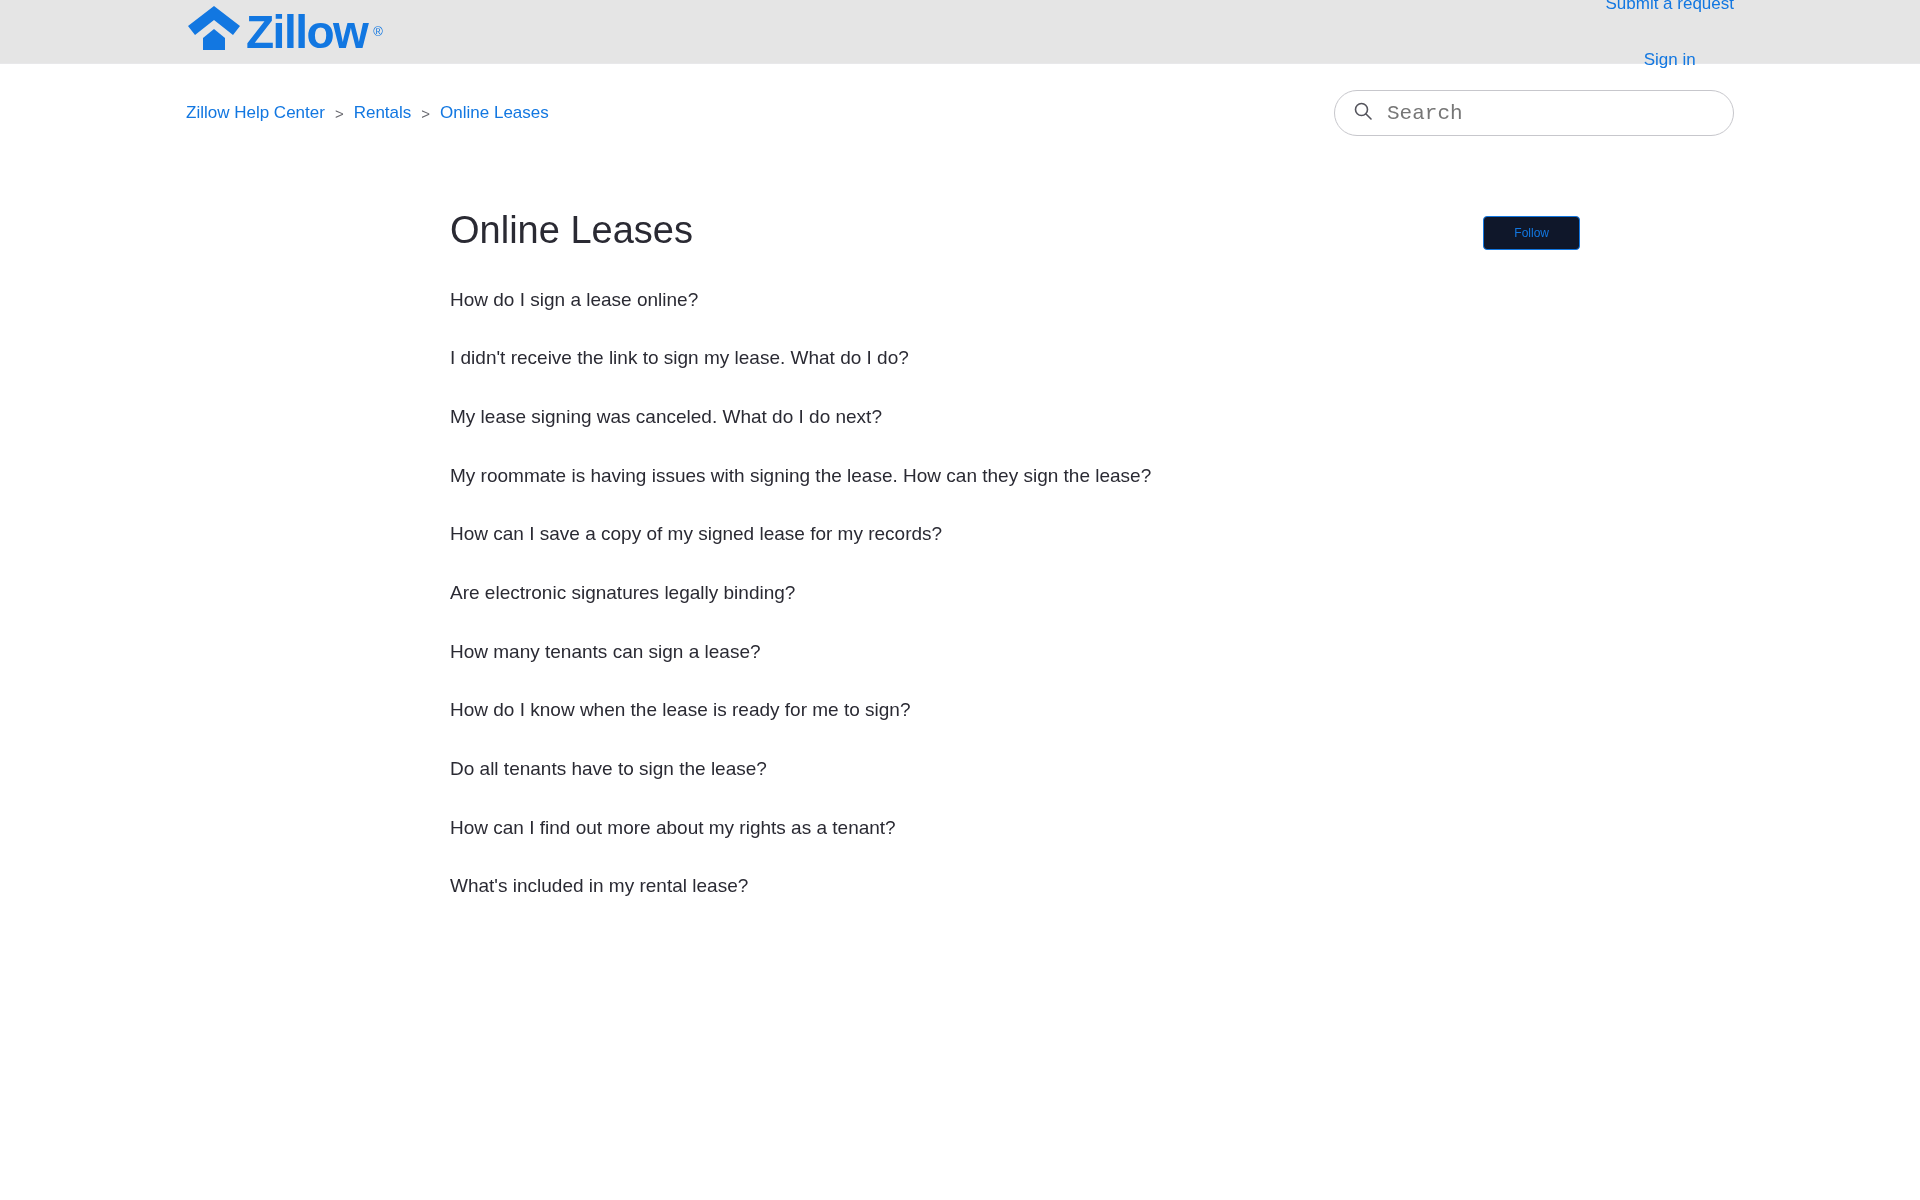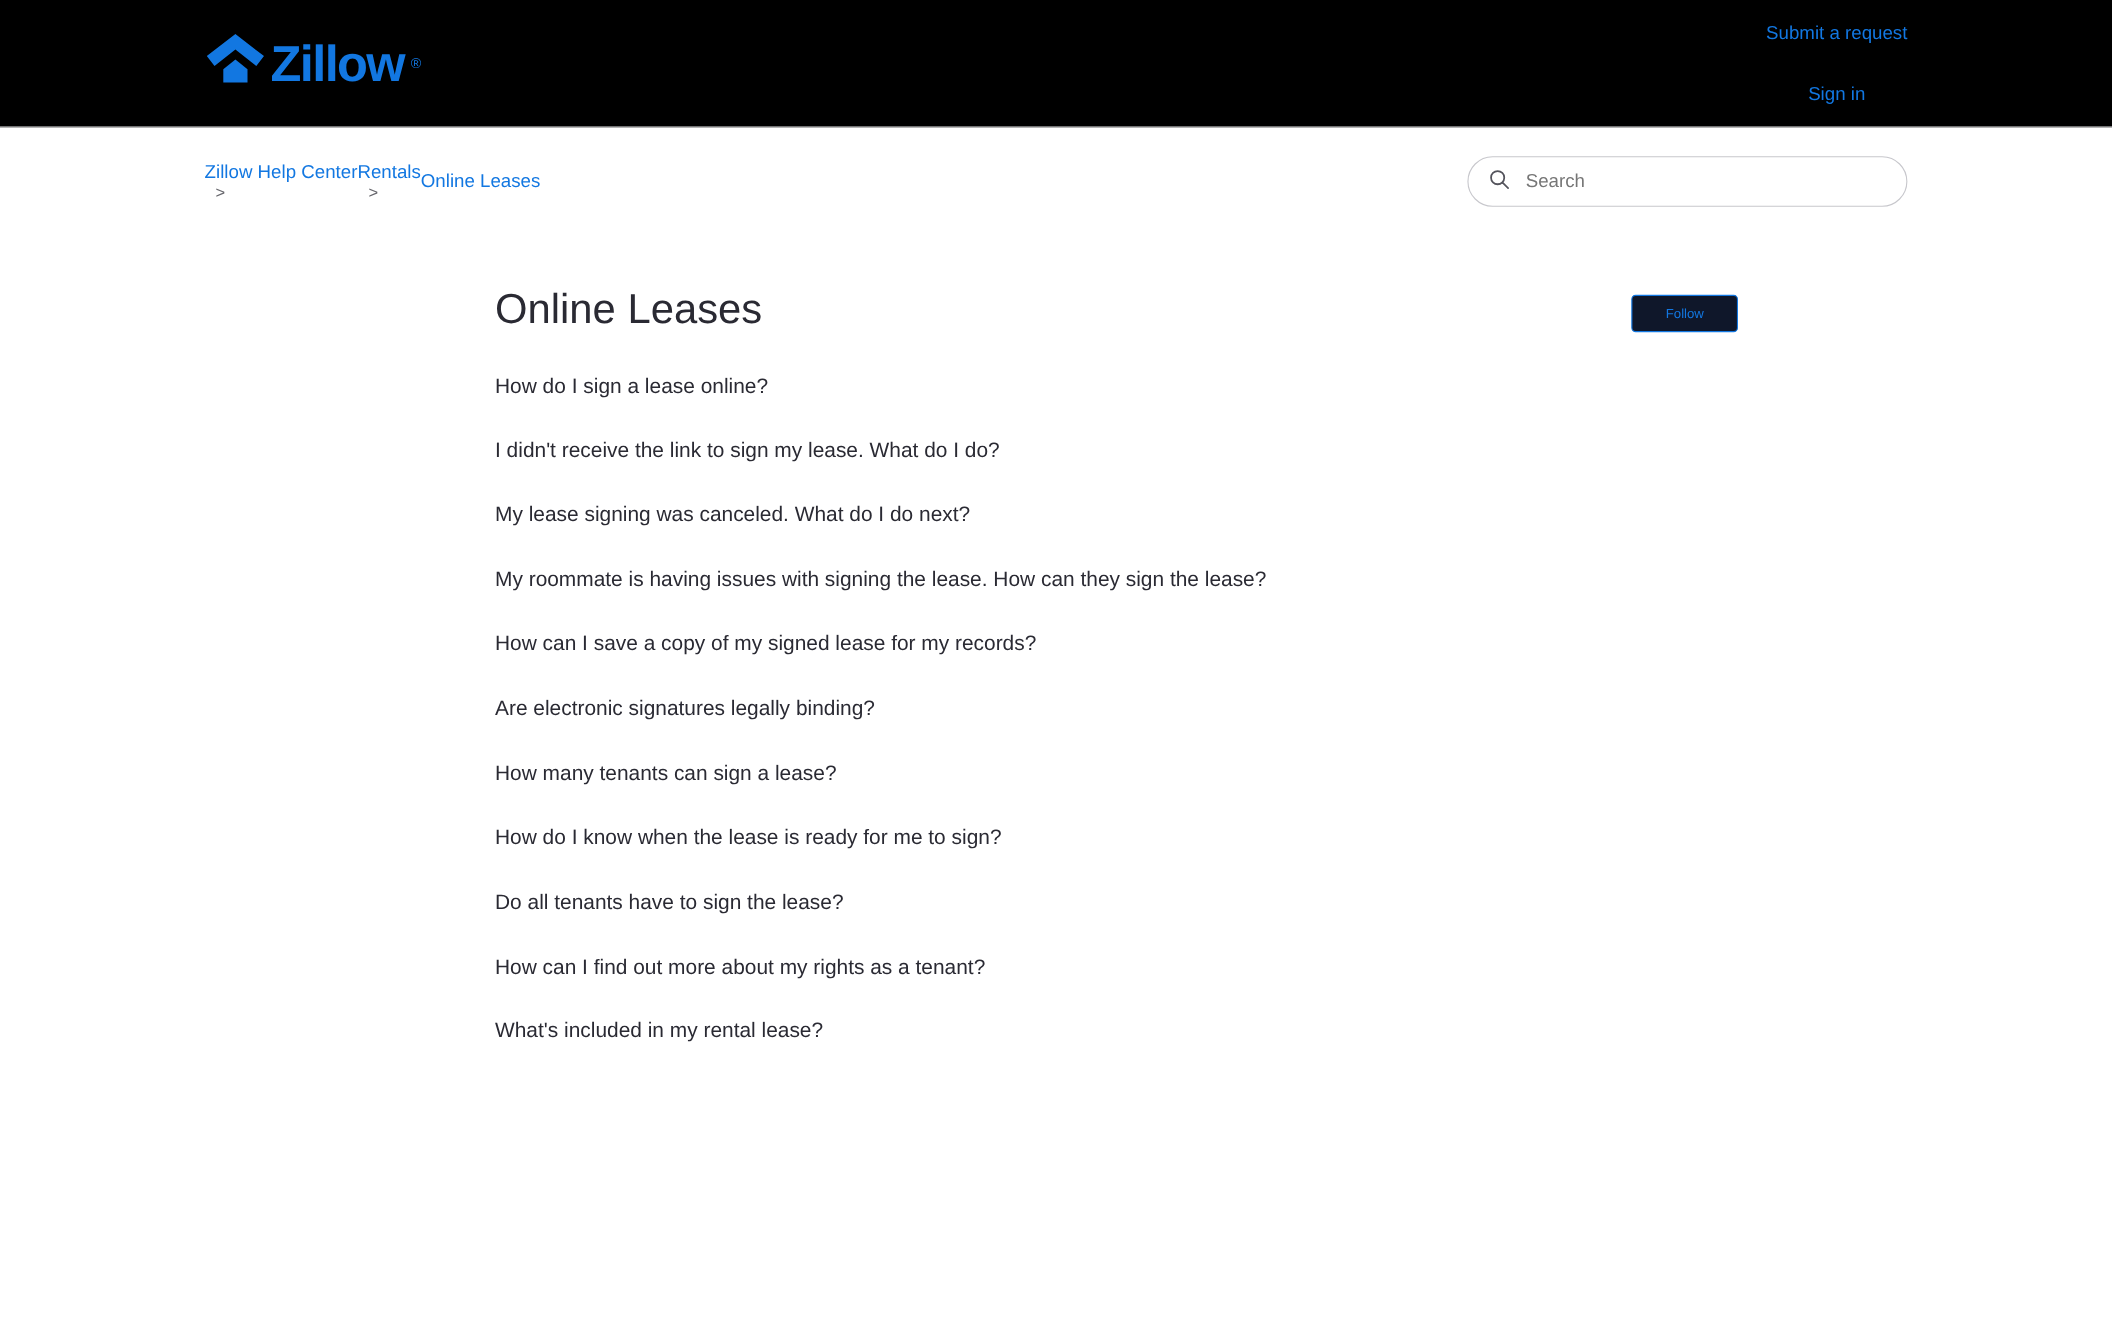--- a/index.html
+++ b/index.html
@@ -8,27 +8,27 @@
     padding: 0;
     width: 1920px;
     height: 1200px;
     background: #ffffff;
     font-family: "Liberation Sans", sans-serif;
     color: #2a2a33;
   }
 
   
   .site-header {
-    height: 116px;
+    height: 64px;
     border-bottom: 1px solid #e8e8ea;
     display: flex;
     align-items: center;
     justify-content: space-between;
     padding: 0 186px 0 186px;
-    background: #000000;
+    background: #e5e5e5;
   }
   .logo-wrap {
     display: flex;
     align-items: center;
     gap: 4px;
     text-decoration: none;
   }
   .logo-mark { display: block; }
   .logo-text {
     font-size: 46px;
@@ -67,21 +67,21 @@
   }
   .breadcrumb {
     display: flex;
     align-items: center;
     font-size: 17px;
     gap: 0;
     list-style: none;
     margin: 0;
     padding: 0;
   }
-  .breadcrumb li { display: flex; align-items: flex-start; flex-direction: column; }
+  .breadcrumb li { display: flex; align-items: center; }
   .breadcrumb a {
     color: #1277e1;
     text-decoration: none;
     cursor: pointer;
   }
   .crumb-sep {
     color: #68686e;
     margin: 0 10px;
     font-size: 15px;
   }
@@ -92,26 +92,26 @@
     border: 1px solid #c7c7cc;
     border-radius: 24px;
     display: flex;
     align-items: center;
     padding: 0 18px;
     background: #fff;
   }
   .search-box input {
     border: none;
     outline: none;
-    font-size: 17px;
+    font-size: 21px;
     color: #be185d;
     flex: 1;
     margin-left: 12px;
     background: transparent;
-    font-family: Liberation Sans, sans-serif;
+    font-family: Liberation Mono, monospace;
   }
   .search-box input::placeholder { color: #767676; }
 
   
   .main {
     padding: 0 186px;
   }
   .content {
     max-width: 1240px;
     margin: 0 auto;

